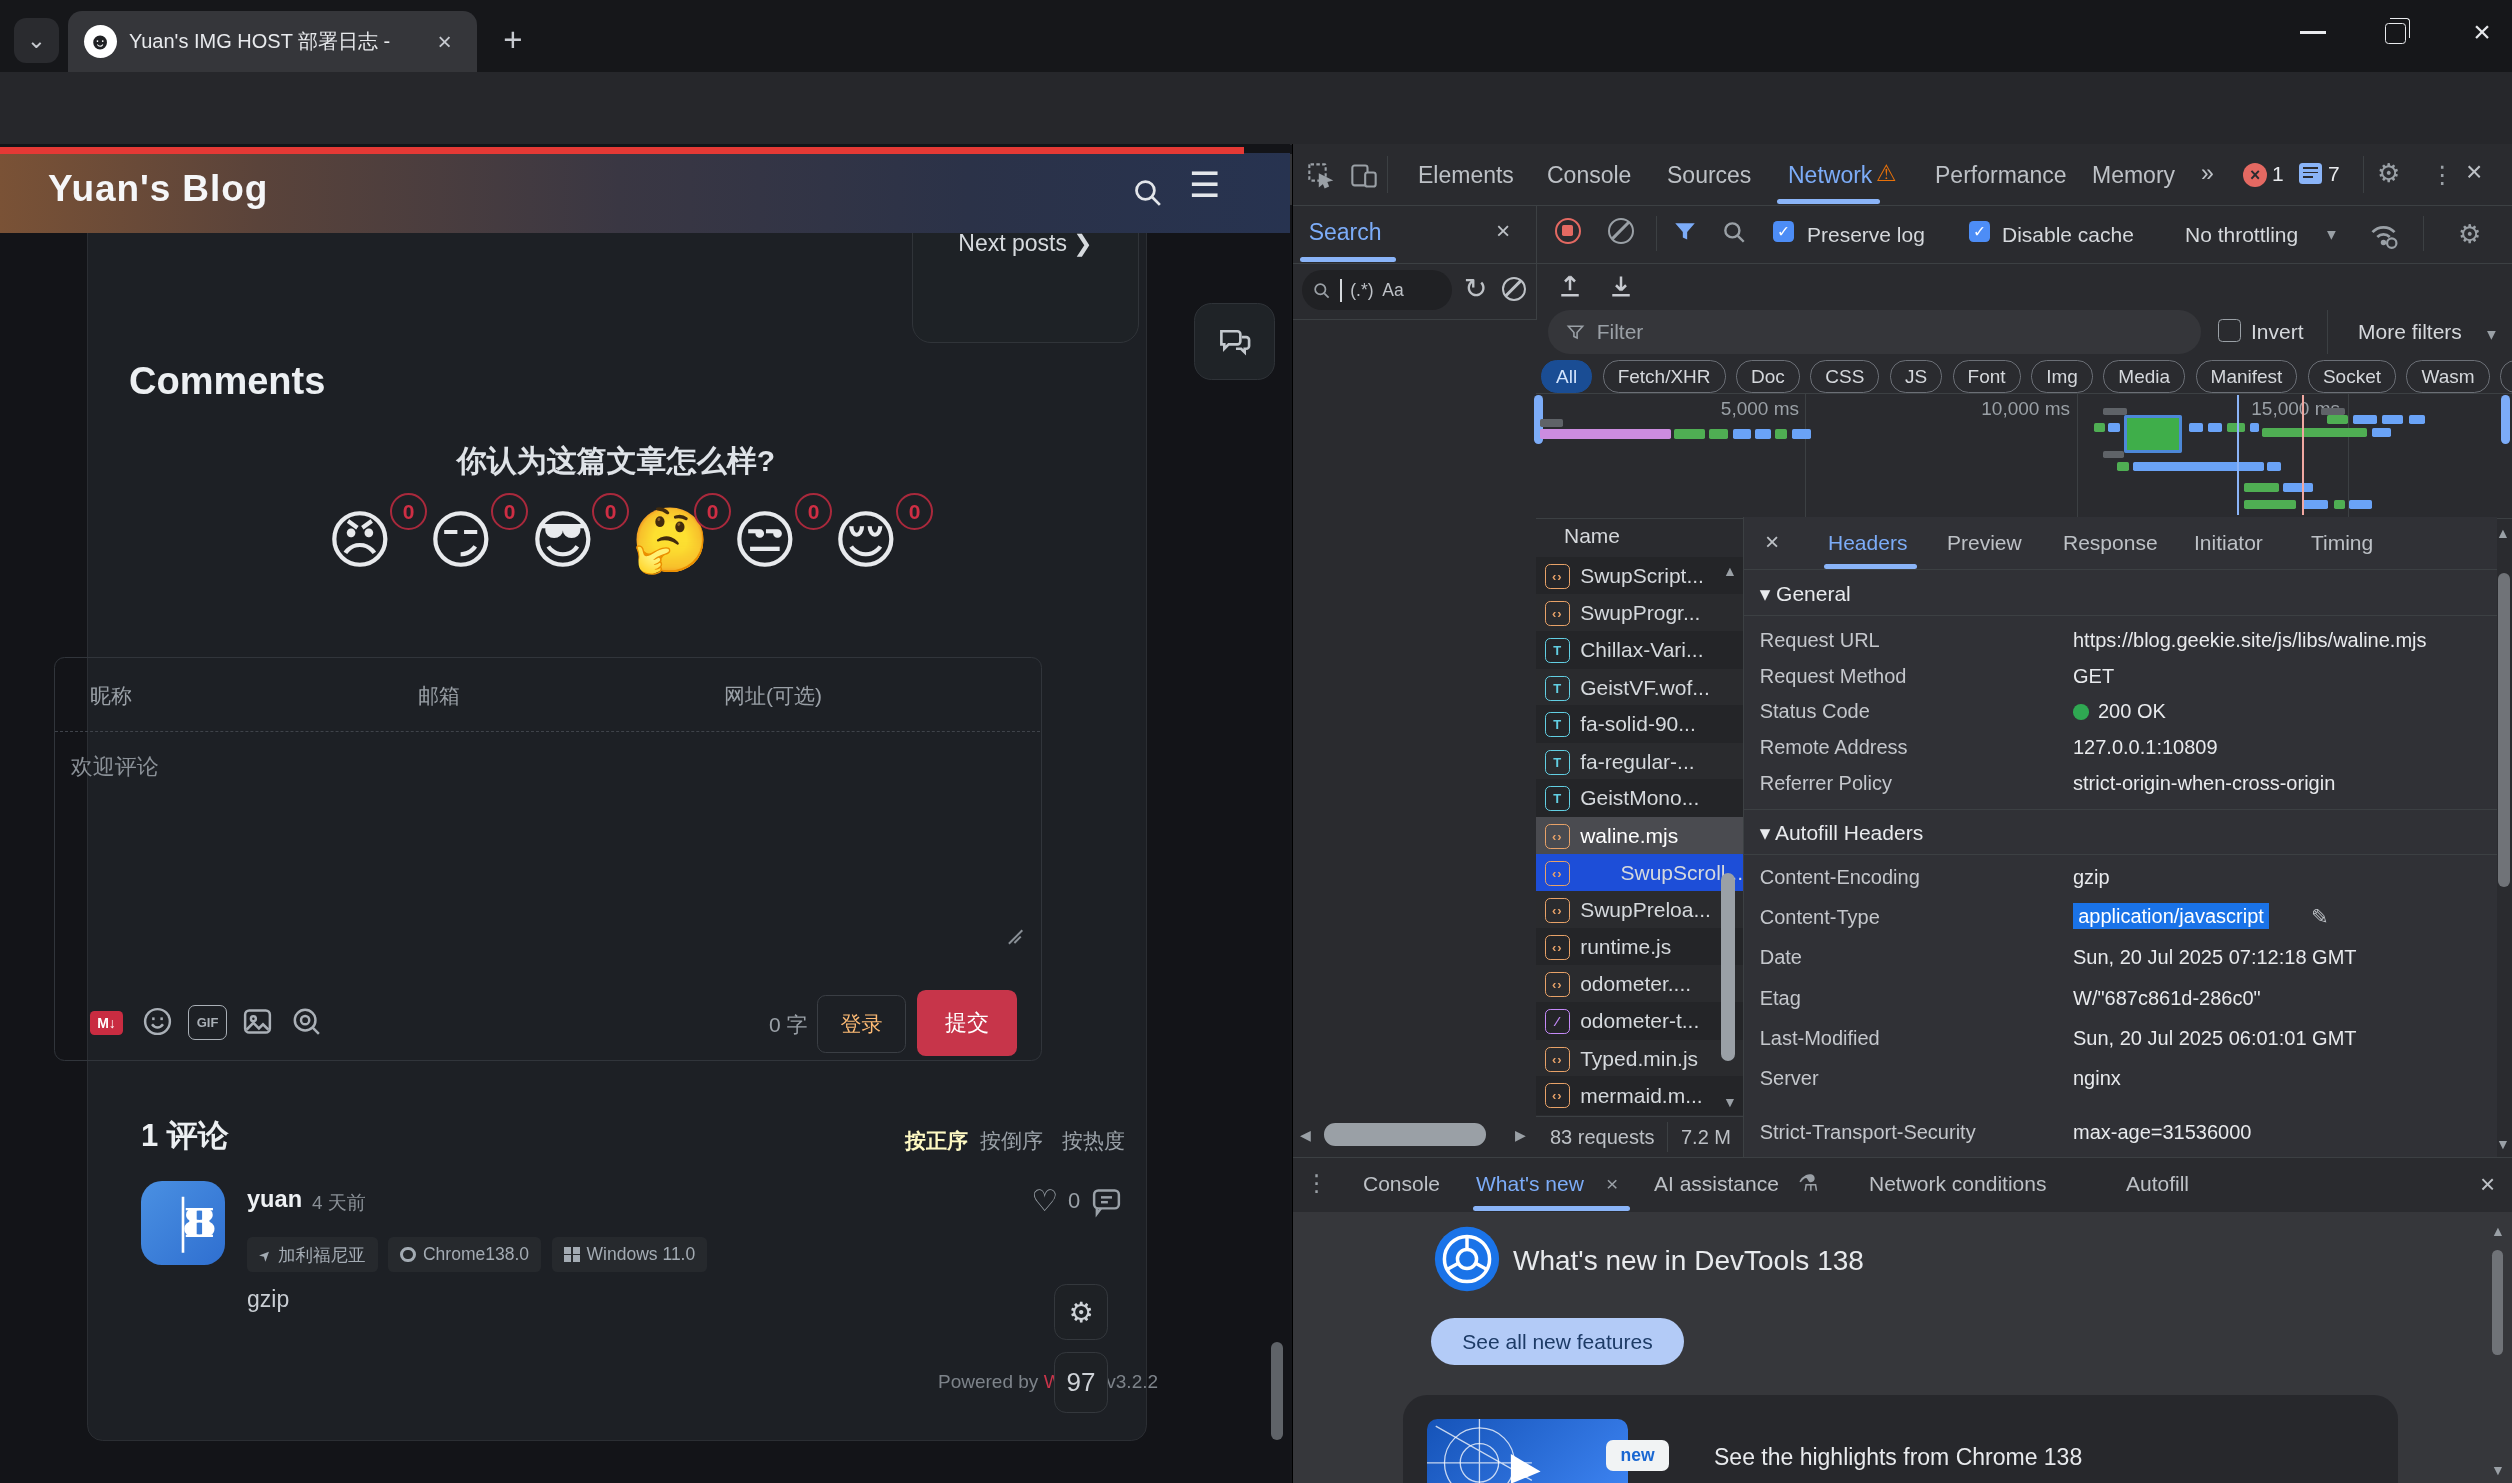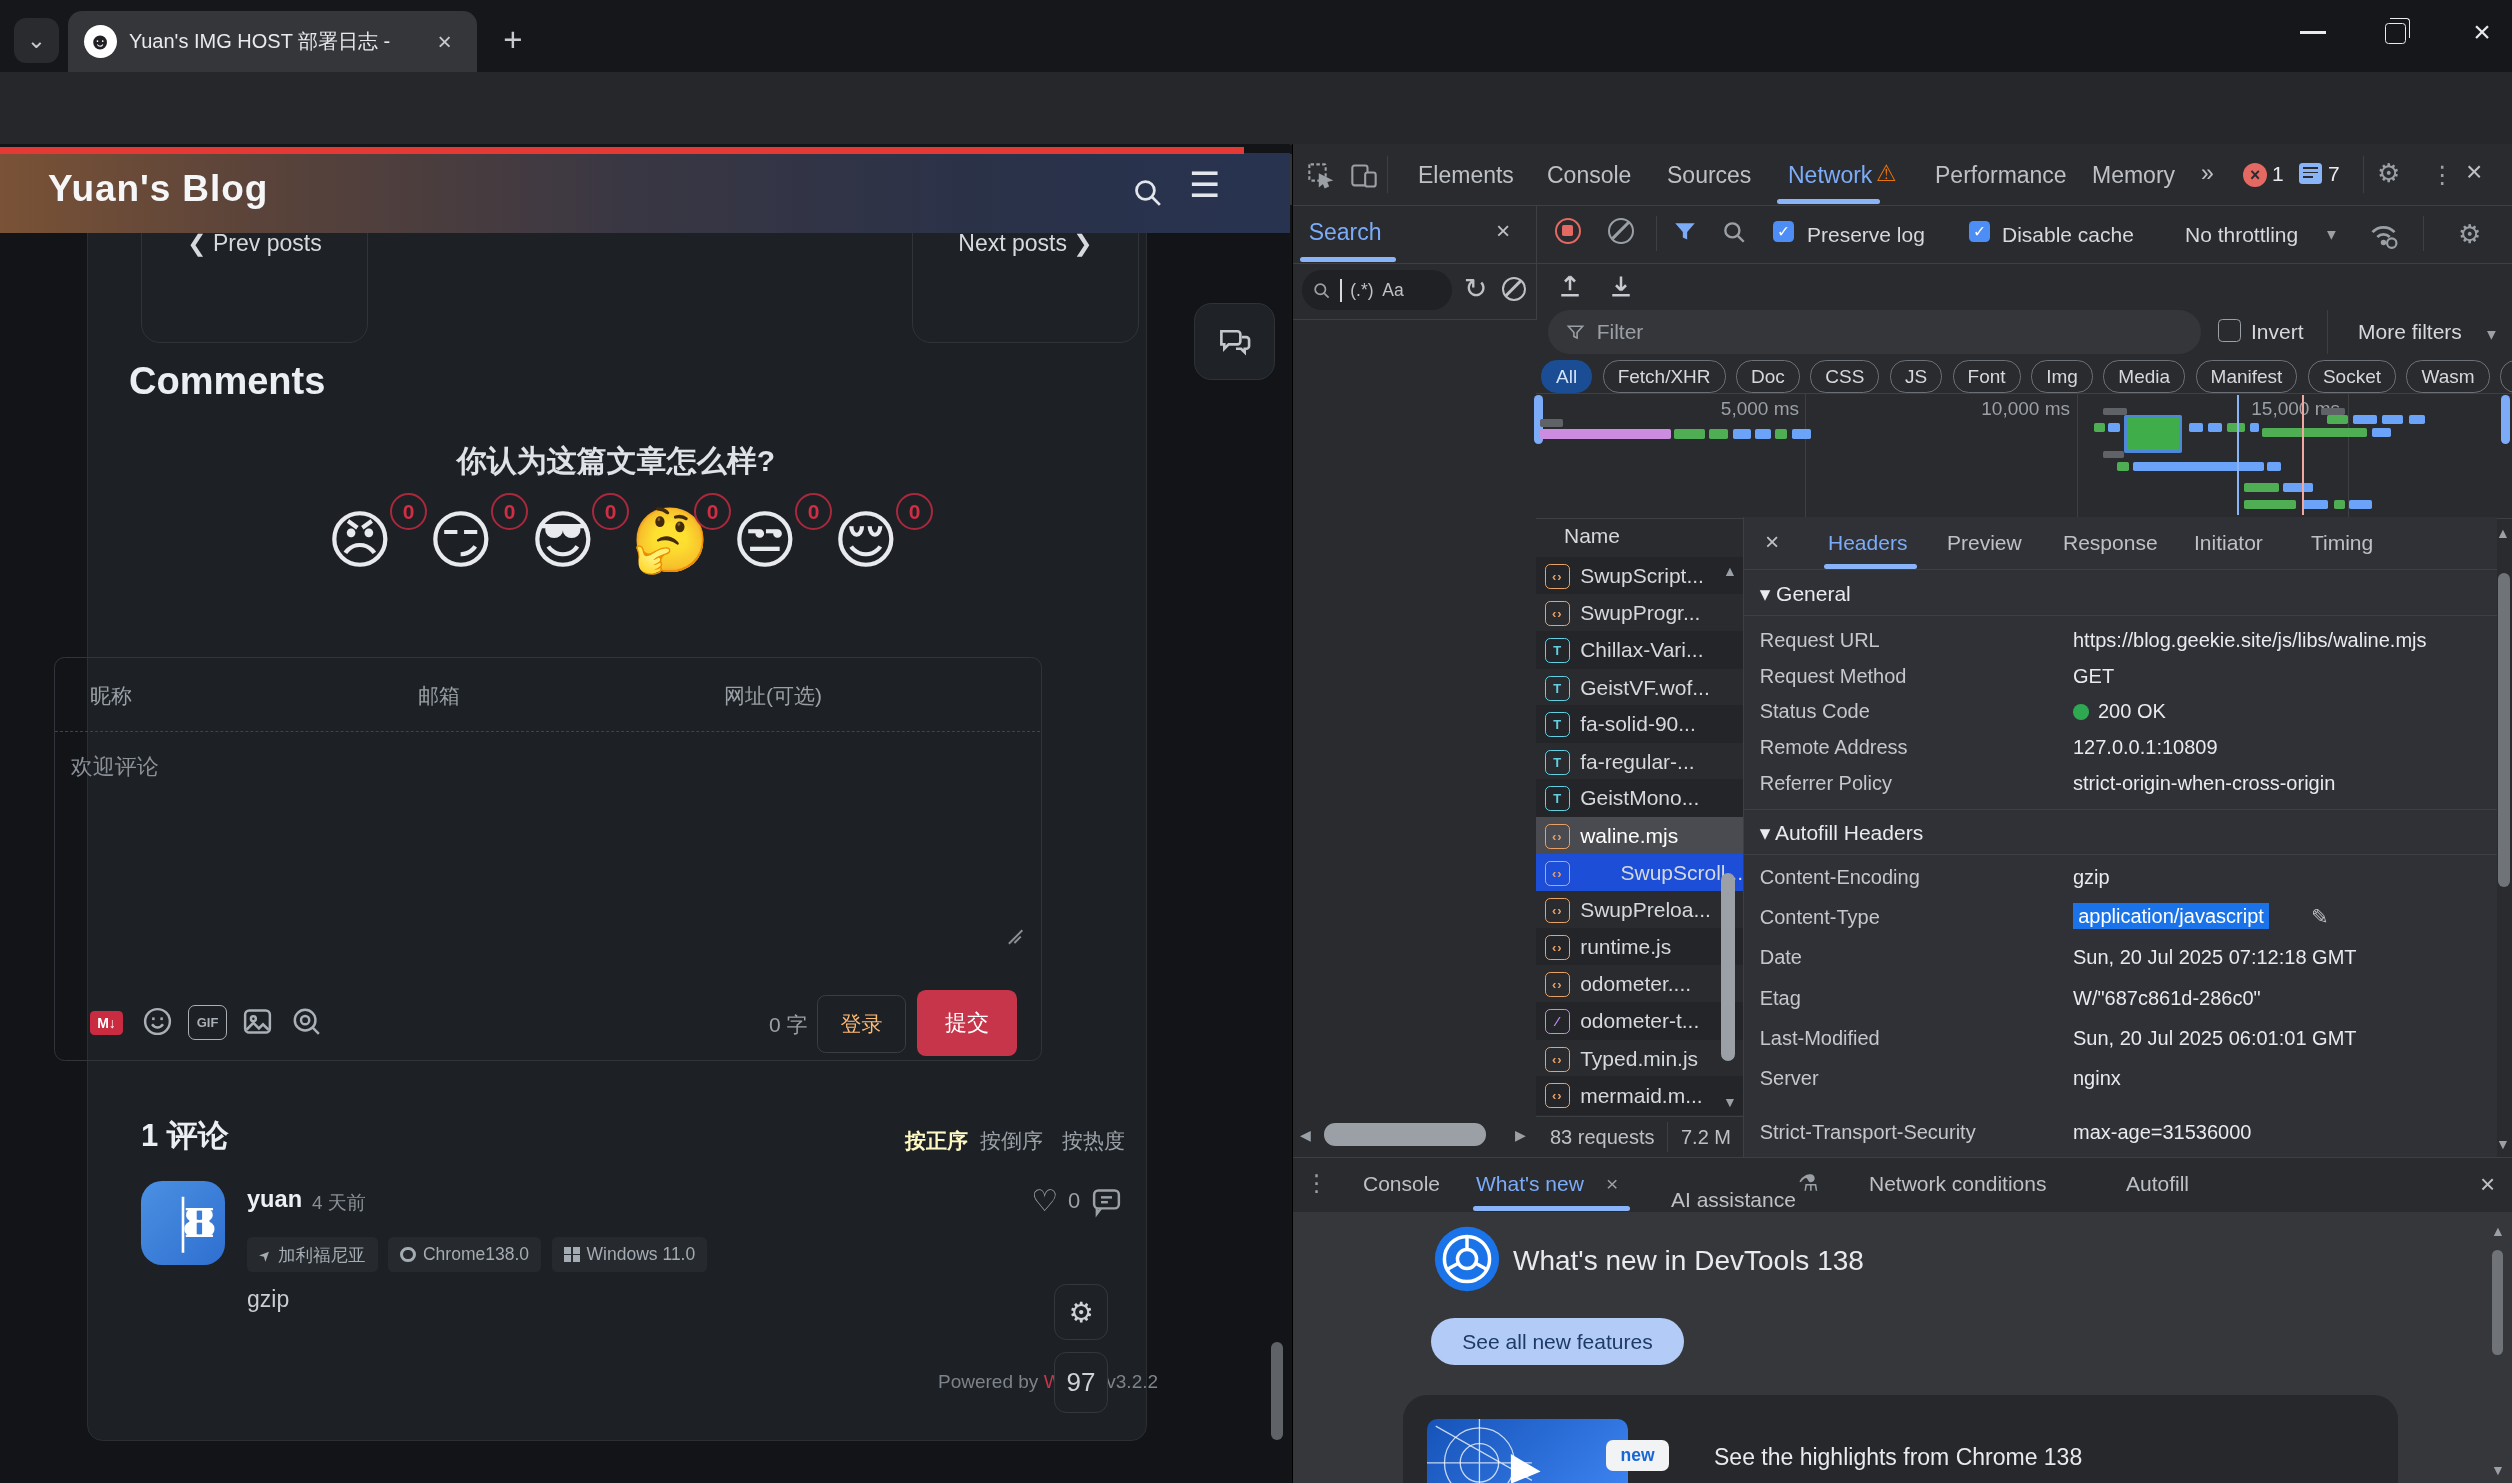--- a/index.html
+++ b/index.html
@@ -147,23 +147,20 @@
           </g>
         </svg>
       <span>无痕模式</span>
     </div>
     <div class="a ctr" style="left:2458px;top:86px;width:40px;height:44px;color:#c7cad0;font-size:26px;">⋮</div>
   </div>
 
   <div class="a pane">
     <div class="card"></div>
 
-    <div class="pgbtn ctr" style="left:141px;width:225px;">
-      <span style="position:absolute;top:24.4px;">❮ Prev posts</span>
-    </div>
     <div class="pgbtn ctr" style="left:912px;width:225px;">
       <span style="position:absolute;top:24.4px;">Next posts ❯</span>
     </div>
 
     <div class="progress"></div>
     <div class="bloghdr">
       <div class="a blogtitle" style="left:48px;top:15.7px;">Yuan's Blog</div>
       <svg class="a" style="left:1131px;top:23px;" width="33" height="33" viewBox="0 0 24 24">
           <circle cx="10.5" cy="10.5" r="6.5" stroke="#e3e6ea" stroke-width="2" fill="none"></circle>
           <line x1="15.5" y1="15.5" x2="21" y2="21" stroke="#e3e6ea" stroke-width="2"></line>
@@ -613,21 +610,21 @@
     <span class="a sarrow" style="left:1203px;top:381px;">▲</span>
     <div class="a" style="left:1205px;top:429px;width:12.2px;height:314px;background:#707378;border-radius:6.1px;"></div>
     <span class="a sarrow" style="left:1203px;top:992px;">▼</span>
 
     <div class="a" style="left:0;top:1013px;width:1220px;height:54px;background:#2a2b2f;border-top:0.9px solid #3c4043;border-bottom:0.9px solid #3c4043;">
       <span class="a" style="left:12.2px;top:12.2px;font-size:23px;color:#9aa0a6;">⋮</span>
       <span class="a drawertab" style="left:70px;top:14px;">Console</span>
       <span class="a drawertab" style="left:183px;top:14px;color:#7cacf8;">What's new</span>
       <span class="a" style="left:313px;top:14px;font-size:21px;color:#9aa0a6;">×</span>
       <div class="underline" style="left:180px;top:48px;width:157px;"></div>
-      <span class="a drawertab" style="left:361px;top:30px;margin-left:17px;">AI assistance</span>
+      <span class="a drawertab" style="left:361px;top:14px;">AI assistance</span>
       <span class="a" style="left:505px;top:12.2px;font-size:23px;color:#9aa0a6;">⚗</span>
       <span class="a drawertab" style="left:576px;top:14px;">Network conditions</span>
       <span class="a drawertab" style="left:833px;top:14px;">Autofill</span>
       <span class="a" style="left:1187px;top:10.5px;font-size:26px;color:#bdc1c6;">×</span>
     </div>
     <div class="a" style="left:0;top:1068px;width:1220px;height:272px;background:#36373b;">
       <svg class="a" style="left:141px;top:14px;" width="66" height="66" viewBox="0 0 76 76">
         <circle cx="38" cy="38" r="37" fill="#1a73e8"></circle>
         <circle cx="38" cy="38" r="26" fill="none" stroke="#fff" stroke-width="4"></circle>
         <circle cx="38" cy="38" r="11" fill="none" stroke="#fff" stroke-width="4"></circle>

